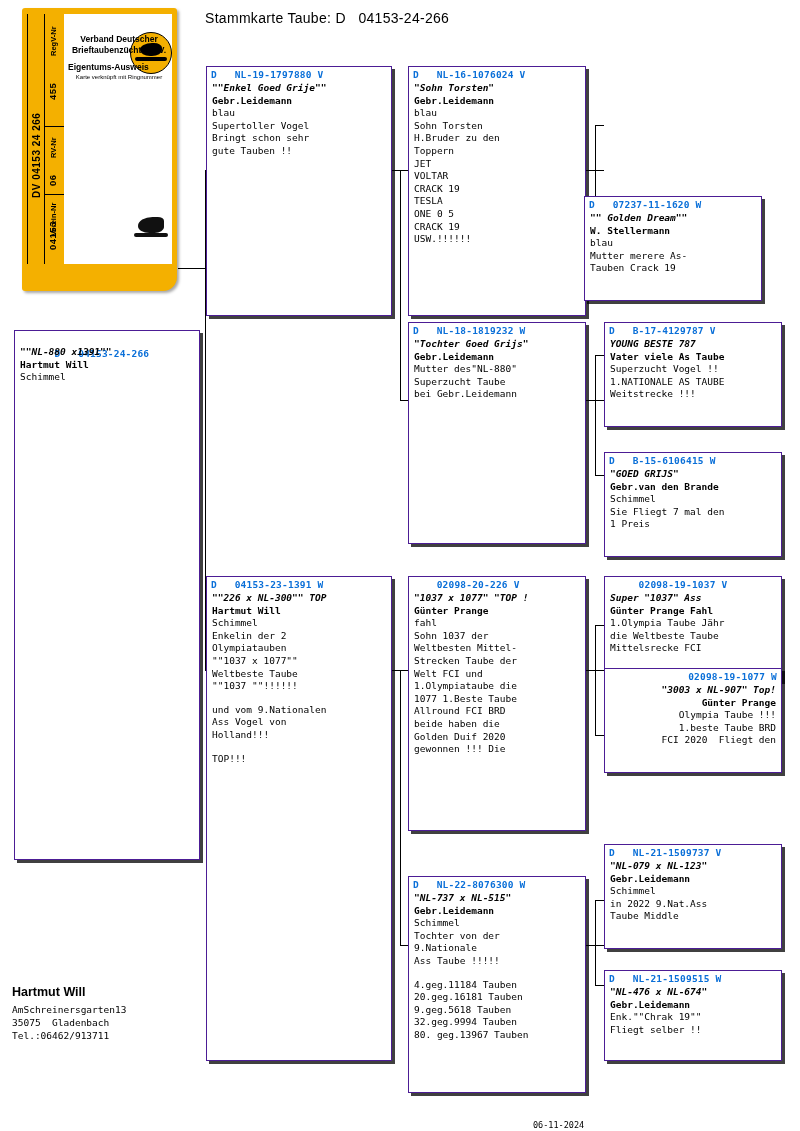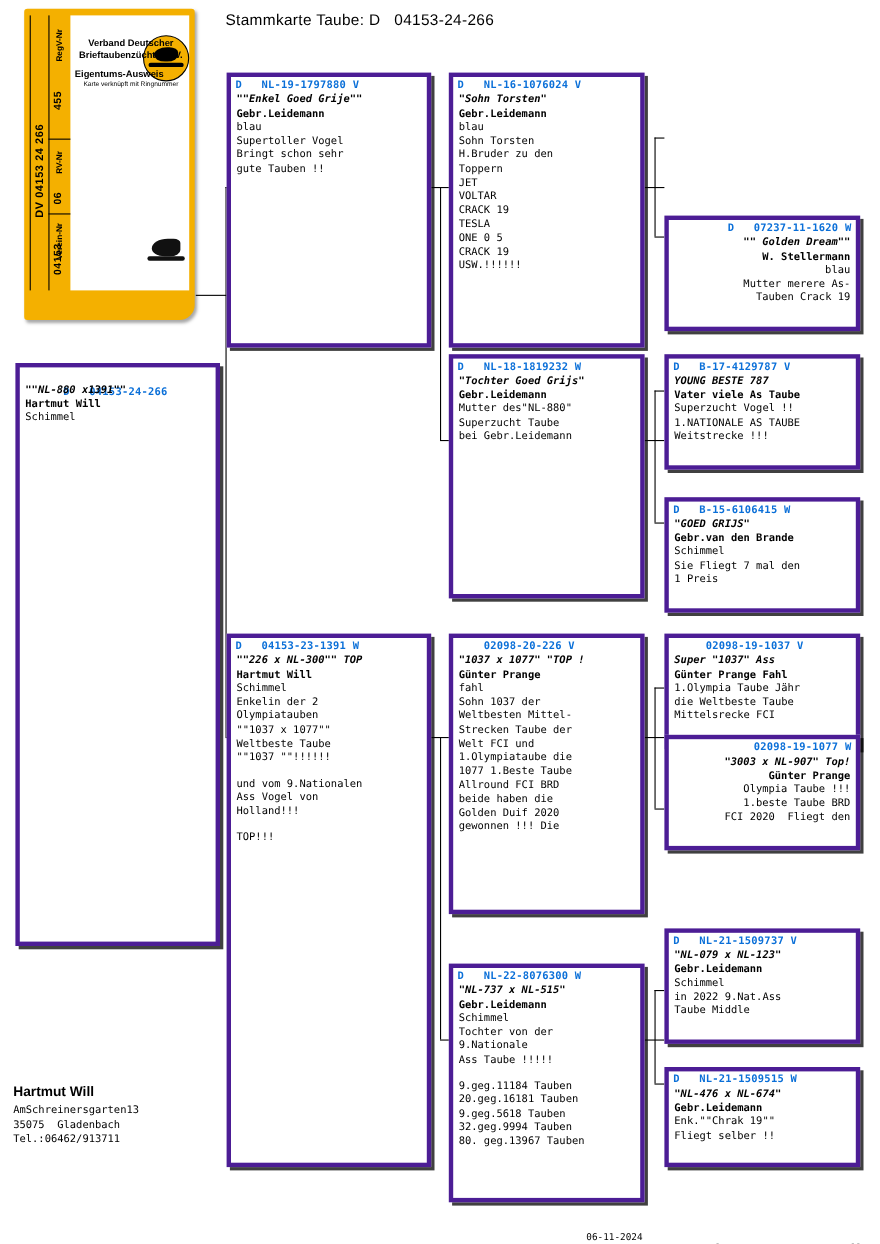--- a/index.html
+++ b/index.html
@@ -30,21 +30,21 @@
           border-radius:70% 30% 45% 55%;}
   .idcard .logo2 .t{position:absolute;left:0px;top:20px;width:34px;height:4px;background:#111;border-radius:2px;}
 
   .vcol{position:absolute;writing-mode:vertical-rl;transform:rotate(180deg);white-space:pre;
         font-family:"Liberation Sans",sans-serif;}
   .vlabel{font-size:7.5px;font-weight:bold;}
   .vval{font-size:9.5px;font-weight:bold;letter-spacing:.5px;}
   .vdiv{position:absolute;background:#000;}
 
   
-  .box{position:absolute;background:#fff;border:4px solid #4c1d95;box-shadow:3px 3px 0 rgba(0,0,0,.75);
+  .box{position:absolute;background:#fff;border:1px solid #4c1d95;box-shadow:3px 3px 0 rgba(0,0,0,.75);
        box-sizing:border-box;overflow:hidden;}
   .bhead{height:15px;line-height:15px;font-size:9.5px;font-weight:bold;color:#0a6fd8;white-space:pre;
          padding:0 4px;letter-spacing:.2px;}
   .bline{font-size:9.5px;line-height:12.6px;white-space:pre;padding:0 5px;}
   .it{font-style:italic;font-weight:bold;}
   .bd{font-weight:bold;}
   .sp{height:11px;}
 
   
   .ln{position:absolute;background:#000;}
@@ -209,29 +209,29 @@
 
   <div class="box" style="left:408px;top:844px;width:178px;height:217px;margin-top:32px;">
     <div class="bhead"><span>D</span>   <span>NL-22-8076300</span> <span>W</span></div>
     <div class="bline it">"NL-737 x NL-515"</div>
     <div class="bline bd">Gebr.Leidemann</div>
     <div class="bline">Schimmel</div>
     <div class="bline">Tochter von der</div>
     <div class="bline">9.Nationale</div>
     <div class="bline">Ass Taube !!!!!</div>
     <div class="sp"></div>
-    <div class="bline">9.geg.11184 Tauben</div>
+    <div class="bline">4.geg.11184 Tauben</div>
     <div class="bline">20.geg.16181 Tauben</div>
     <div class="bline">9.geg.5618 Tauben</div>
     <div class="bline">32.geg.9994 Tauben</div>
     <div class="bline">80. geg.13967 Tauben</div>
   </div>
 
 
-  <div class="box" style="left:604px;top:196px;width:178px;height:105px;text-align:right;">
+  <div class="box" style="left:584px;top:196px;width:178px;height:105px;">
     <div class="bhead"><span>D</span>   <span>07237-11-1620</span> <span>W</span></div>
     <div class="bline it">"" Golden Dream""</div>
     <div class="bline bd">W. Stellermann</div>
     <div class="bline">blau</div>
     <div class="bline">Mutter merere As-</div>
     <div class="bline">Tauben Crack 19</div>
   </div>
 
   <div class="box" style="left:604px;top:322px;width:178px;height:105px;">
     <div class="bhead"><span>D</span>   <span>B-17-4129787</span> <span>V</span></div>

